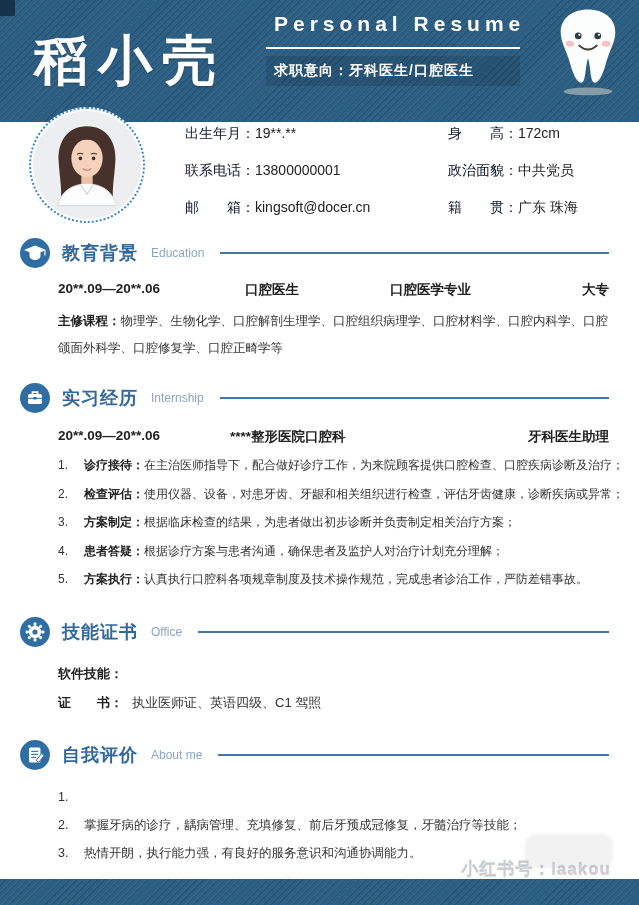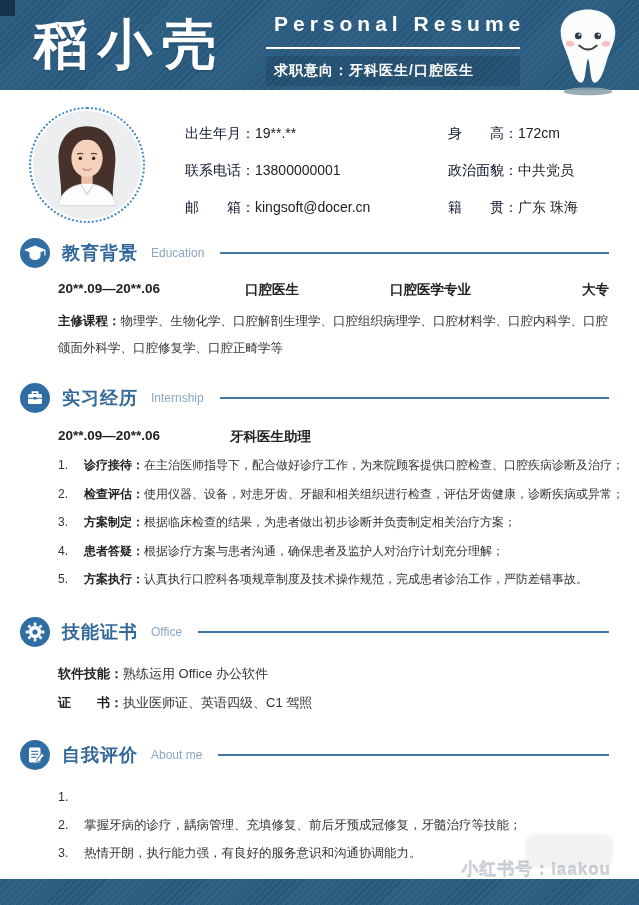--- a/index.html
+++ b/index.html
@@ -1,20 +1,20 @@
 <!DOCTYPE html>
 <html><head>
 <meta charset="utf-8">
 <style>
   html,body{margin:0;padding:0;background:#e9e9e9;}
   .page{position:relative;width:639px;height:905px;margin:0 auto;background:#ffffff;
         overflow:hidden;font-family:"Liberation Sans","DejaVu Sans",sans-serif;color:#333;}
 
   
-  .header{position:absolute;top:0;left:0;width:639px;height:90px;
+  .header{position:absolute;top:0;left:0;width:639px;height:122px;
           background:#2d5f84;
           background-image:repeating-linear-gradient(315deg,rgba(0,0,0,.13) 0 1px,rgba(255,255,255,.04) 1px 2px,transparent 2px 5px);}
   .corner{position:absolute;top:0;left:0;width:15px;height:16px;background:#16324a;}
   .name{position:absolute;left:34px;top:50%;transform:translateY(-50%);
         color:#fff;font-size:54px;font-weight:bold;letter-spacing:10px;white-space:nowrap;
         text-shadow:0 1px 2px rgba(0,0,0,.25);}
   .h-right{position:absolute;left:266px;top:12px;width:254px;}
   .h-title{color:#fff;font-size:21px;font-weight:600;letter-spacing:5px;text-align:center;white-space:nowrap;margin-left:8px;}
   .h-line{height:2px;background:#fff;margin-top:11px;}
   .h-intent{margin-top:7px;background:rgba(0,0,0,.12);color:#fff;font-size:14px;font-weight:bold;
@@ -53,21 +53,21 @@
   .row3{display:flex;margin-top:15px;font-size:13.5px;font-weight:bold;color:#222;}
   .row3 .c1{width:172px;}
   .row3 .c2{flex:1;}
   .row3 .c3{text-align:right;}
 
   .items{margin-top:10px;}
   .item{display:flex;font-size:12px;line-height:19px;margin-bottom:9.5px;color:#333;white-space:nowrap;}
   .item .num{width:26px;flex:0 0 26px;}
   .item .lbl{font-weight:bold;color:#222;}
 
-  .kv{display:flex;font-size:13px;line-height:20px;margin-bottom:9px;color:#333;white-space:nowrap;}
+  .kv{display:flex;font-size:13px;line-height:20px;margin-bottom:9px;color:#333;white-space:nowrap;gap:9px;}
   .kv .lbl{font-weight:bold;color:#222;}
 
   .about-items{margin-top:18px;}
   .about-items .item{margin-bottom:9px;font-size:12.5px;}
 
   
   .wm-blob{position:absolute;right:26px;top:834px;width:88px;height:34px;border-radius:10px;
            background:rgba(232,232,232,.55);filter:blur(1.5px);}
   .wm-text{position:absolute;right:28px;top:858px;z-index:5;font-size:17px;font-weight:bold;
            color:rgba(190,195,200,.75);text-shadow:0 1px 1px rgba(255,255,255,.85),0 -1px 1px rgba(120,130,140,.45);
@@ -183,20 +183,21 @@
         <rect x="8" y="14.8" width="14" height="1" fill="#2f6da2"></rect>
         <rect x="13.3" y="14" width="3.4" height="2.4" rx="0.6" fill="#2f6da2"></rect>
       </svg>
       <span class="sec-title">实习经历</span>
       <span class="sec-sub">Internship</span>
       <span class="sec-line"></span>
     </div>
     <div class="sec-body">
       <div class="row3">
         <span class="c1">20**.09—20**.06</span>
+        <span class="c2">****整形医院口腔科</span>
         <span class="c3">牙科医生助理</span>
       </div>
       <div class="items">
         <div class="item">
           <span class="num">1.</span>
             <span class="lbl">诊疗接待：</span>
             <span>在主治医师指导下，配合做好诊疗工作，为来院顾客提供口腔检查、口腔疾病诊断及治疗；</span>
         </div>
         <div class="item">
           <span class="num">2.</span>
@@ -238,21 +239,20 @@
           <path d="M15,8.8 A6.2,6.2 0 1 0 15,21.2 A6.2,6.2 0 1 0 15,8.8 Z M15,12.4 A2.6,2.6 0 1 1 15,17.6 A2.6,2.6 0 1 1 15,12.4 Z" fill-rule="evenodd"></path>
         </g>
       </svg>
       <span class="sec-title">技能证书</span>
       <span class="sec-sub">Office</span>
       <span class="sec-line"></span>
     </div>
     <div class="sec-body" style="margin-top:17px;">
       <div class="kv">
         <span class="lbl">软件技能：</span>
-          <span>熟练运用 Office 办公软件</span>
       </div>
       <div class="kv">
         <span class="lbl">证　　书：</span>
           <span>执业医师证、英语四级、C1 驾照</span>
       </div>
     </div>
   </div>
 
   <div class="section sec-about">
     <div class="sec-head">

